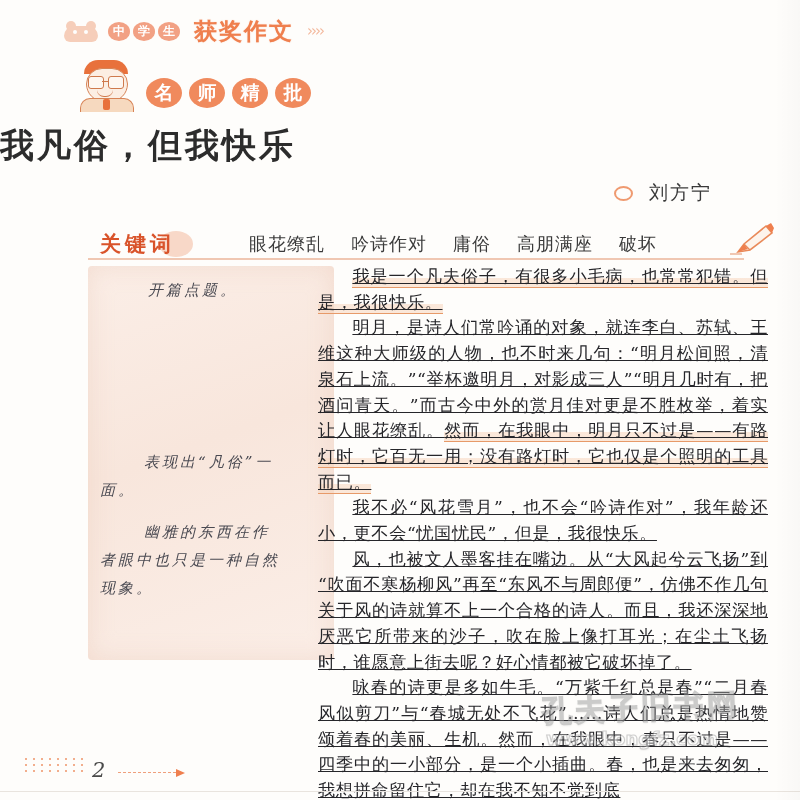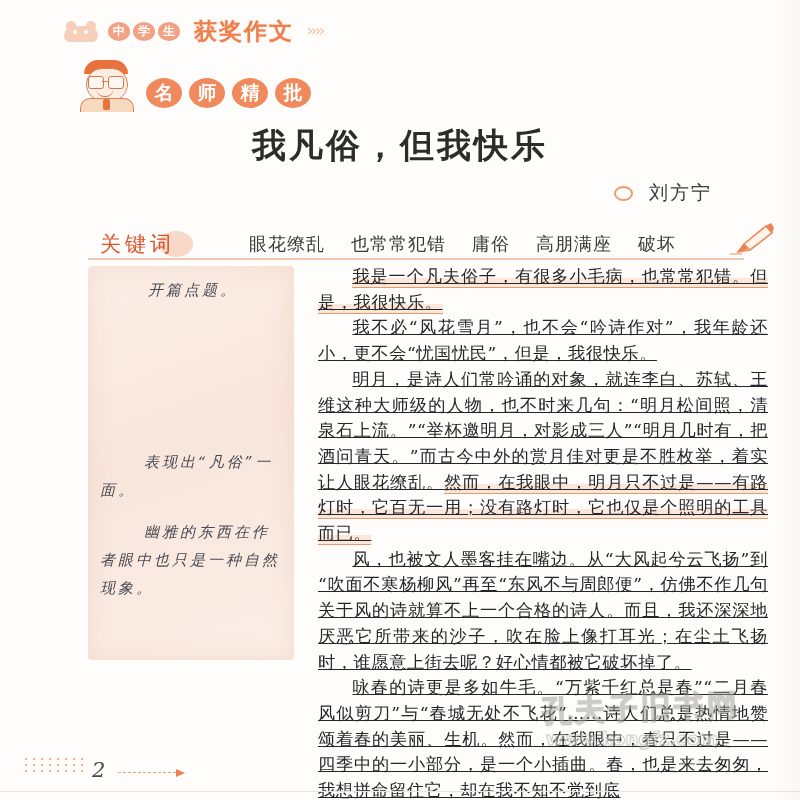--- a/index.html
+++ b/index.html
@@ -82,21 +82,20 @@
     display:inline-flex;align-items:center;justify-content:center;
     width:36px;height:30px;border-radius:50%;
     background:#f08a5d;color:#ffffff;
     font-family:"DejaVu Serif","Liberation Serif",serif;
     font-size:19px;font-weight:bold;
   }
 
   
   .title{
     position:absolute;left:0;right:0;top:123px;
-    text-align:center;
     font-family:"DejaVu Serif","Liberation Serif",serif;
     font-size:34px;font-weight:bold;color:#2c2c2c;
     letter-spacing:3px;
   }
 
   
   .byline{
     position:absolute;right:88px;top:180px;
     display:flex;align-items:center;gap:16px;
   }
@@ -111,21 +110,21 @@
 
   
   .kwrow{
     position:absolute;left:88px;right:40px;top:227px;
     height:34px;display:flex;align-items:center;
   }
   .kwbadge{
     position:relative;
     padding:2px 16px 2px 12px;
     font-family:"DejaVu Serif","Liberation Serif",serif;
-    font-size:21px;font-weight:normal;color:#d9532a;
+    font-size:21px;font-weight:bold;color:#d9532a;
     letter-spacing:4px;
     z-index:2;
   }
   .kwbadge::after{
     content:"";position:absolute;right:-2px;top:3px;
     width:34px;height:26px;border-radius:50%;
     background:#f8d8c8;z-index:-1;
   }
   .kwlist{
     display:flex;align-items:center;gap:26px;
@@ -137,21 +136,21 @@
     position:absolute;left:88px;right:56px;top:258px;height:2px;
     background:#f0c7b2;
   }
   .pencil{
     position:absolute;right:24px;top:218px;width:46px;height:40px;
   }
 
   
   .annobox{
     position:absolute;left:88px;top:266px;
-    width:206px;height:394px;
+    width:246px;height:394px;
     background:linear-gradient(160deg,#fbeee7 0%,#f8e6dc 45%,#fbeee7 100%);
     border-radius:4px;
     box-shadow:inset 0 0 24px rgba(230,190,168,.35);
   }
   .anno{
     position:absolute;
     font-family:"DejaVu Serif","Liberation Serif",serif;
     font-size:15px;color:#4a4a52;
     line-height:28px;letter-spacing:3px;
     font-style:italic;
@@ -281,21 +280,21 @@
 
   <div class="byline">
     <span class="ring"></span>
     <span class="author">刘方宁</span>
   </div>
 
   <div class="kwrow">
     <span class="kwbadge">关键词</span>
     <div class="kwlist">
       <span>眼花缭乱</span>
-      <span>也常常犯错</span>
+      <span>吟诗作对</span>
       <span>庸俗</span>
       <span>高朋满座</span>
       <span>破坏</span>
     </div>
   </div>
   <div class="kwline"></div>
   <svg class="pencil" viewBox="0 0 46 40">
     <path d="M8 34 L14 26 L36 8 L42 15 L20 32 Z" fill="#fdf4ec" stroke="#e98a5a" stroke-width="1.6"></path>
     <path d="M36 8 L42 15 L44 10 L41 5 Z" fill="#ef7f4e"></path>
     <path d="M8 34 L14 26 L18 31 Z" fill="#ef7f4e"></path>
@@ -304,22 +303,22 @@
   </svg>
 
   <div class="annobox">
     <div class="anno a1">开篇点题。</div>
     <div class="anno a2">表现出“凡俗”一面。</div>
     <div class="anno a3">幽雅的东西在作者眼中也只是一种自然现象。</div>
   </div>
 
   <div class="body">
     <p><span class="hl">我是一个凡夫俗子，有很多小毛病，也常常犯错。但是，我很快乐。</span></p>
+    <p><span>明月，是诗人们常吟诵的对象，就连李白、苏轼、王维这种大师级的人物，也不时来几句：“明月松间照，清泉石上流。”“举杯邀明月，对影成三人”“明月几时有，把酒问青天。”而古今中外的赏月佳对更是不胜枚举，着实让人眼花缭乱。</span><span class="hl">然而，在我眼中，明月只不过是——有路灯时，它百无一用；没有路灯时，它也仅是个照明的工具而已。</span></p>
     <p><span>我不必“风花雪月”，也不会“吟诗作对”，我年龄还小，更不会“忧国忧民”，但是，我很快乐。</span></p>
-    <p><span>明月，是诗人们常吟诵的对象，就连李白、苏轼、王维这种大师级的人物，也不时来几句：“明月松间照，清泉石上流。”“举杯邀明月，对影成三人”“明月几时有，把酒问青天。”而古今中外的赏月佳对更是不胜枚举，着实让人眼花缭乱。</span><span class="hl">然而，在我眼中，明月只不过是——有路灯时，它百无一用；没有路灯时，它也仅是个照明的工具而已。</span></p>
     <p><span>风，也被文人墨客挂在嘴边。从“大风起兮云飞扬”到“吹面不寒杨柳风”再至“东风不与周郎便”，仿佛不作几句关于风的诗就算不上一个合格的诗人。而且，我还深深地厌恶它所带来的沙子，吹在脸上像打耳光；在尘土飞扬时，谁愿意上街去呢？好心情都被它破坏掉了。</span></p>
     <p><span>咏春的诗更是多如牛毛。“万紫千红总是春”“二月春风似剪刀”与“春城无处不飞花”……诗人们总是热情地赞颂着春的美丽、生机。然而，在我眼中，春只不过是——四季中的一小部分，是一个小插曲。春，也是来去匆匆，我想拼命留住它，却在我不知不觉到底</span></p>
   </div>
 
   <div class="dotgrid"></div>
   <div class="pagenum">2</div>
   <div class="dashline"></div>
   <div class="baserule"></div>
 
   <div class="wm">

